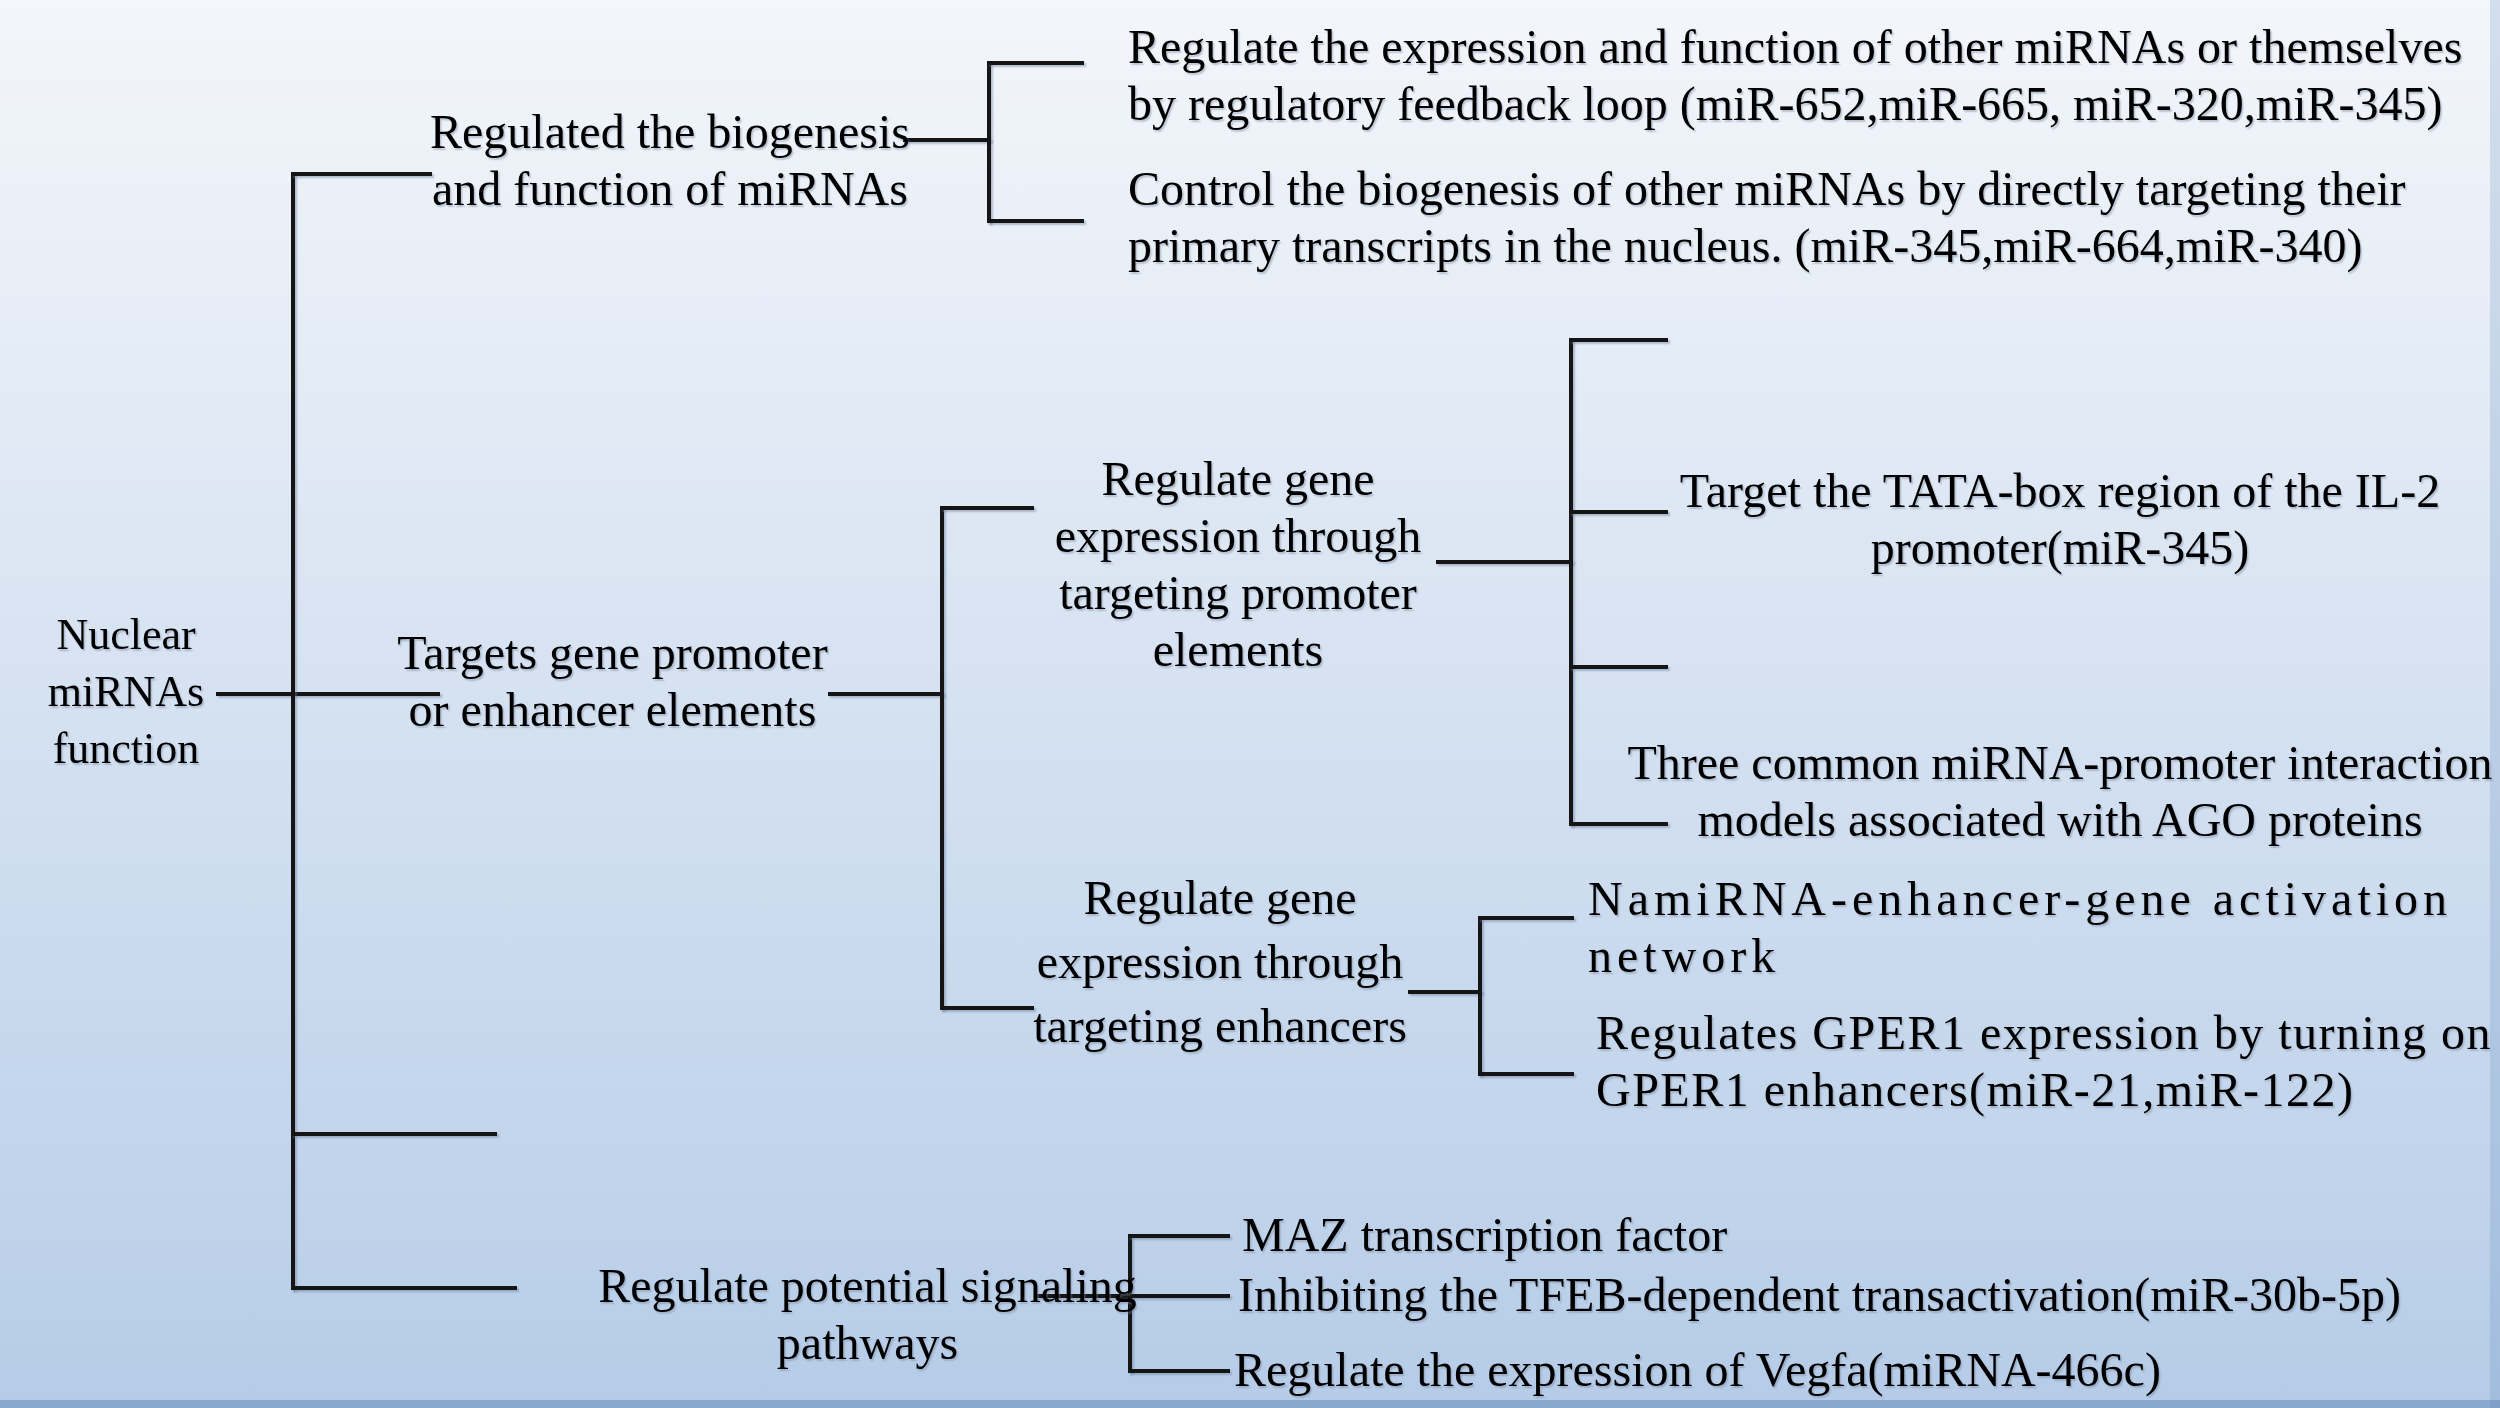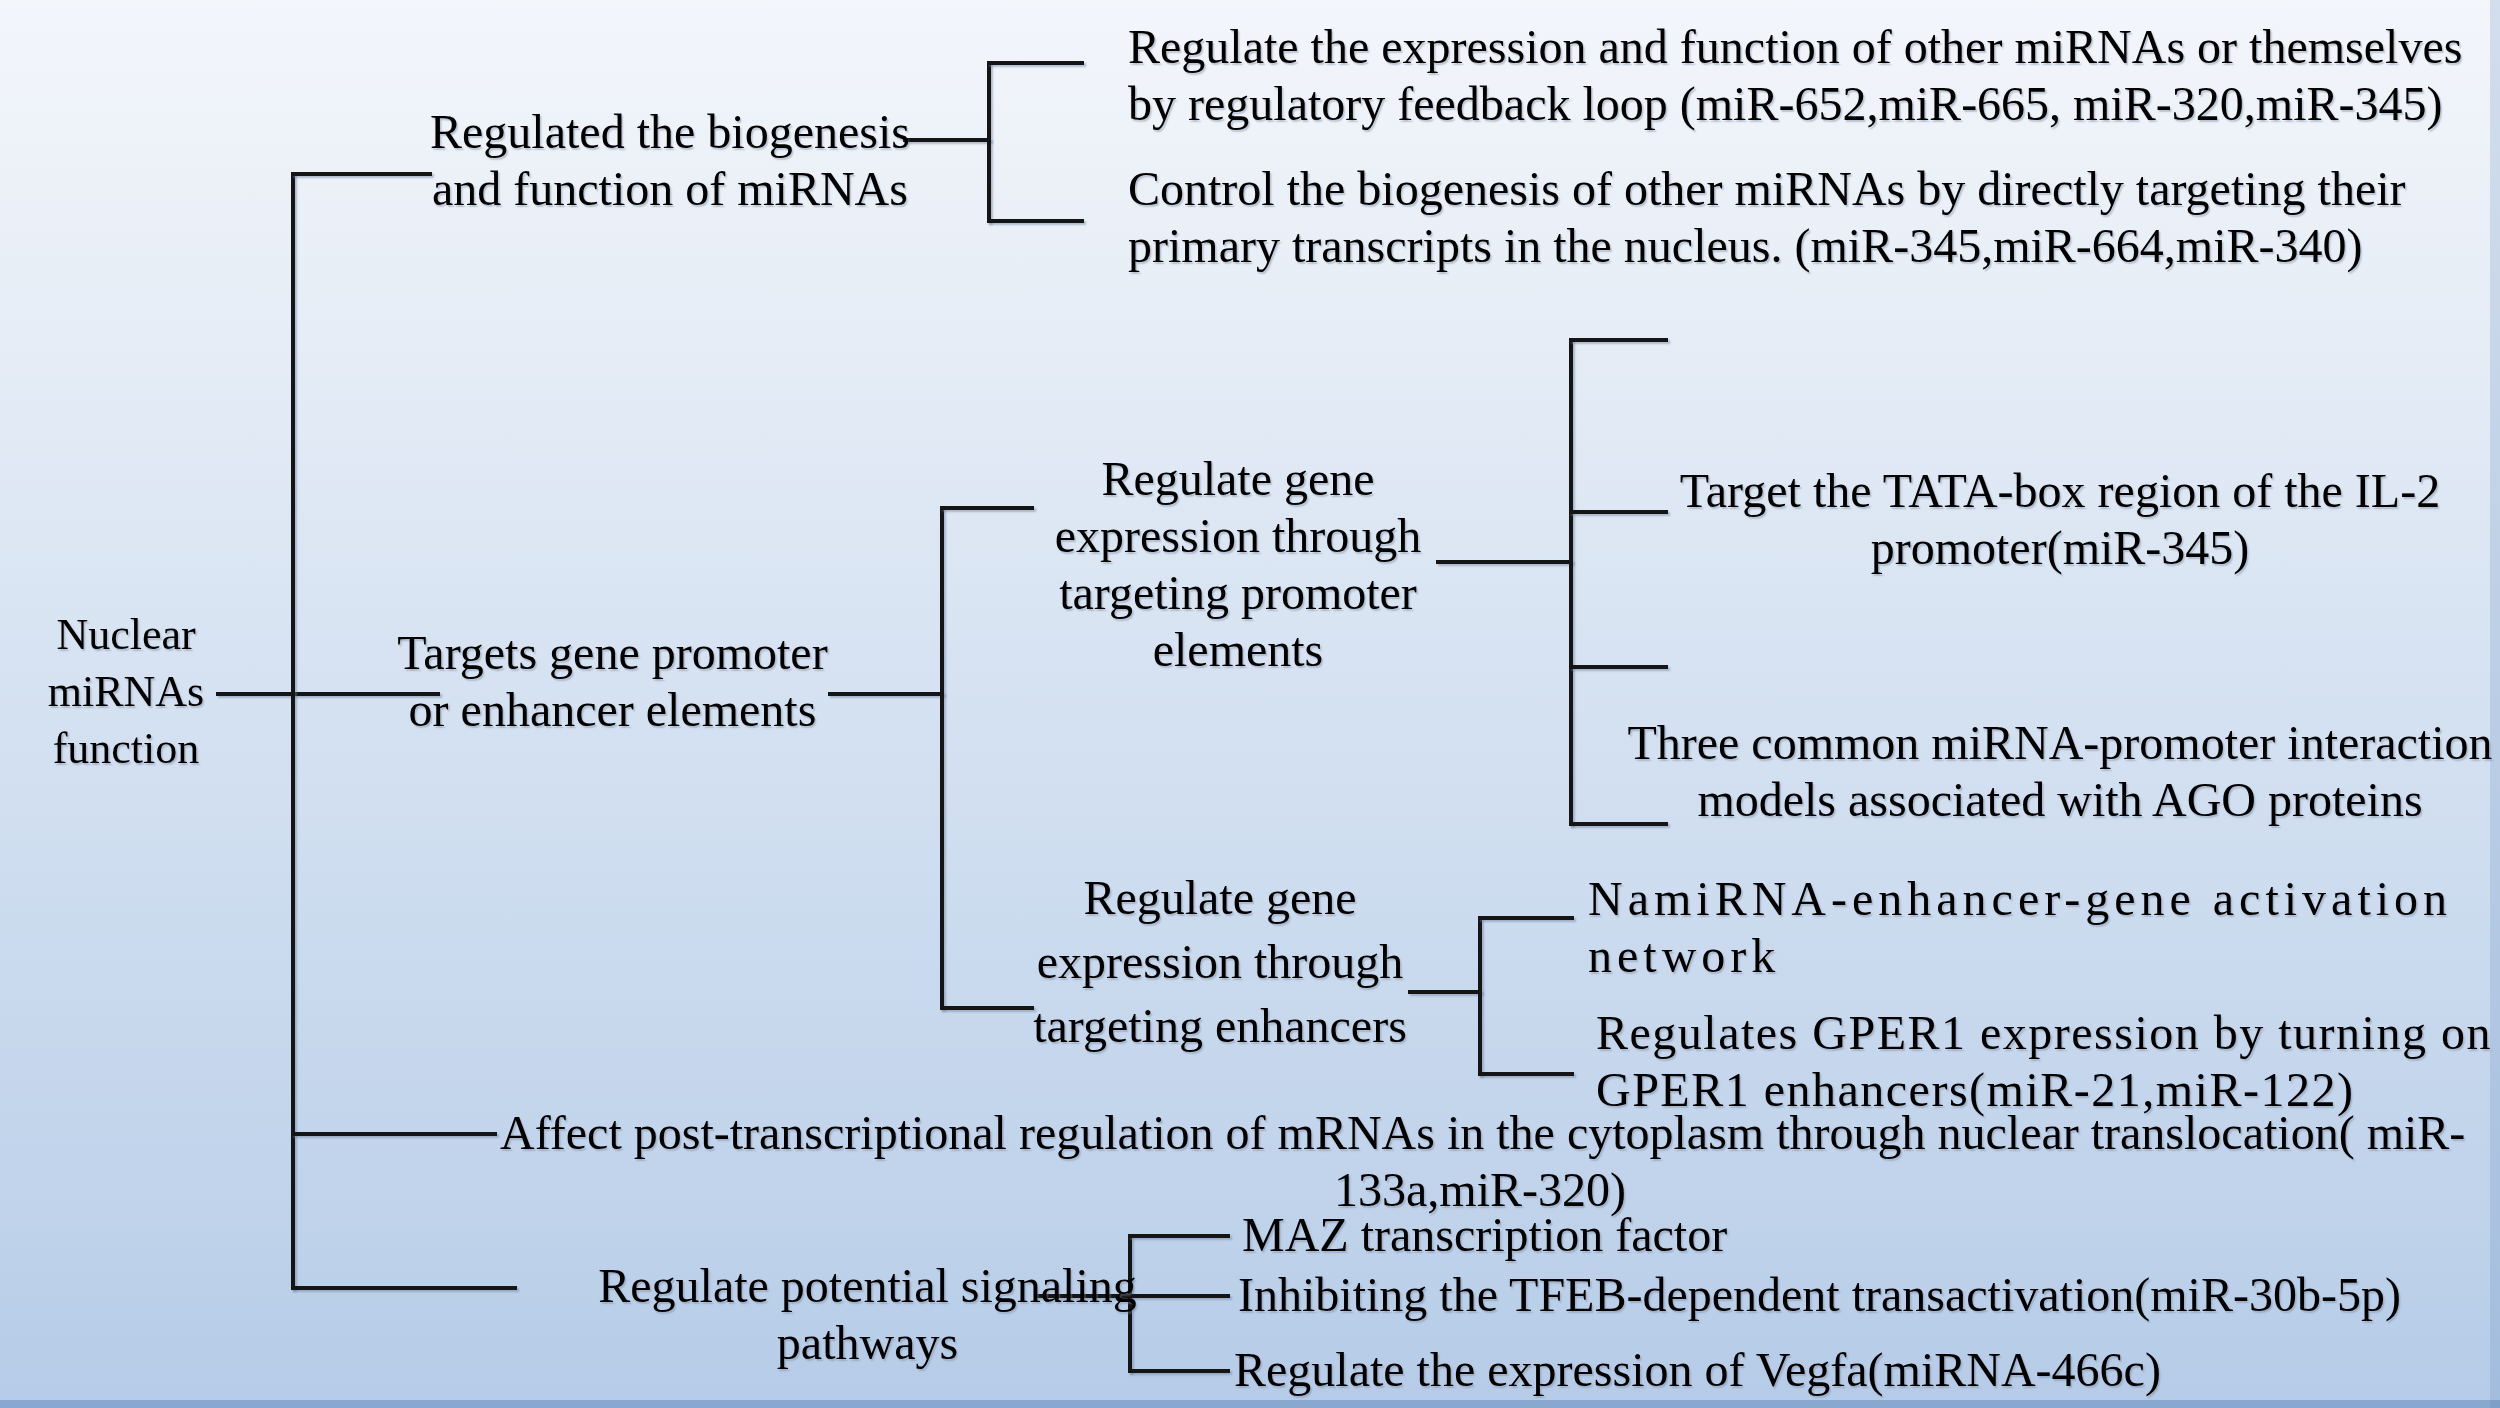--- a/index.html
+++ b/index.html
@@ -83,33 +83,31 @@
 
   <div class="txt c" style="left:390px;top:624px;width:445px;">Targets gene promoter
 or enhancer elements</div>
 
   <div class="txt c" style="left:1040px;top:450px;width:396px;">Regulate gene
 expression through
 targeting promoter
 elements</div>
   <div class="txt c" style="left:1620px;top:462px;width:880px;">Target the TATA-box region of the IL-2
 promoter(miR-345)</div>
-  <div class="txt c" style="left:1620px;top:714px;width:880px;">Three common miRNA-promoter interaction
+  <div class="txt c" style="left:1620px;top:734px;width:880px;">Three common miRNA-promoter interaction
 models associated with AGO proteins</div>
 
   <div class="txt c lh64" style="left:1010px;top:866px;width:420px;">Regulate gene
 expression through
 targeting enhancers</div>
   <div class="txt l ls5" style="left:1588px;top:870px;width:900px;">NamiRNA-enhancer-gene activation
 network</div>
   <div class="txt l ls15" style="left:1596px;top:1004px;width:900px;">Regulates GPER1 expression by turning on
 GPER1 enhancers(miR-21,miR-122)</div>
 
-  <div class="txt c" style="left:500px;top:1104px;width:1960px;">Affect post-transcriptional regulation of mRNAs in the cytoplasm through nuclear translocation( miR-
-133a,miR-320)</div>
 
   <div class="txt l" style="left:1242px;top:1206px;width:1250px;">MAZ transcription factor</div>
   <div class="txt c" style="left:520px;top:1257px;width:695px;">Regulate potential signaling
 pathways</div>
   <div class="txt l" style="left:1238px;top:1266px;width:1260px;">Inhibiting the TFEB-dependent transactivation(miR-30b-5p)</div>
   <div class="txt l" style="left:1234px;top:1341px;width:1260px;">Regulate the expression of Vegfa(miRNA-466c)</div>
 
   <div class="edge-right"></div>
   <div class="edge-bottom"></div>
 </div>

